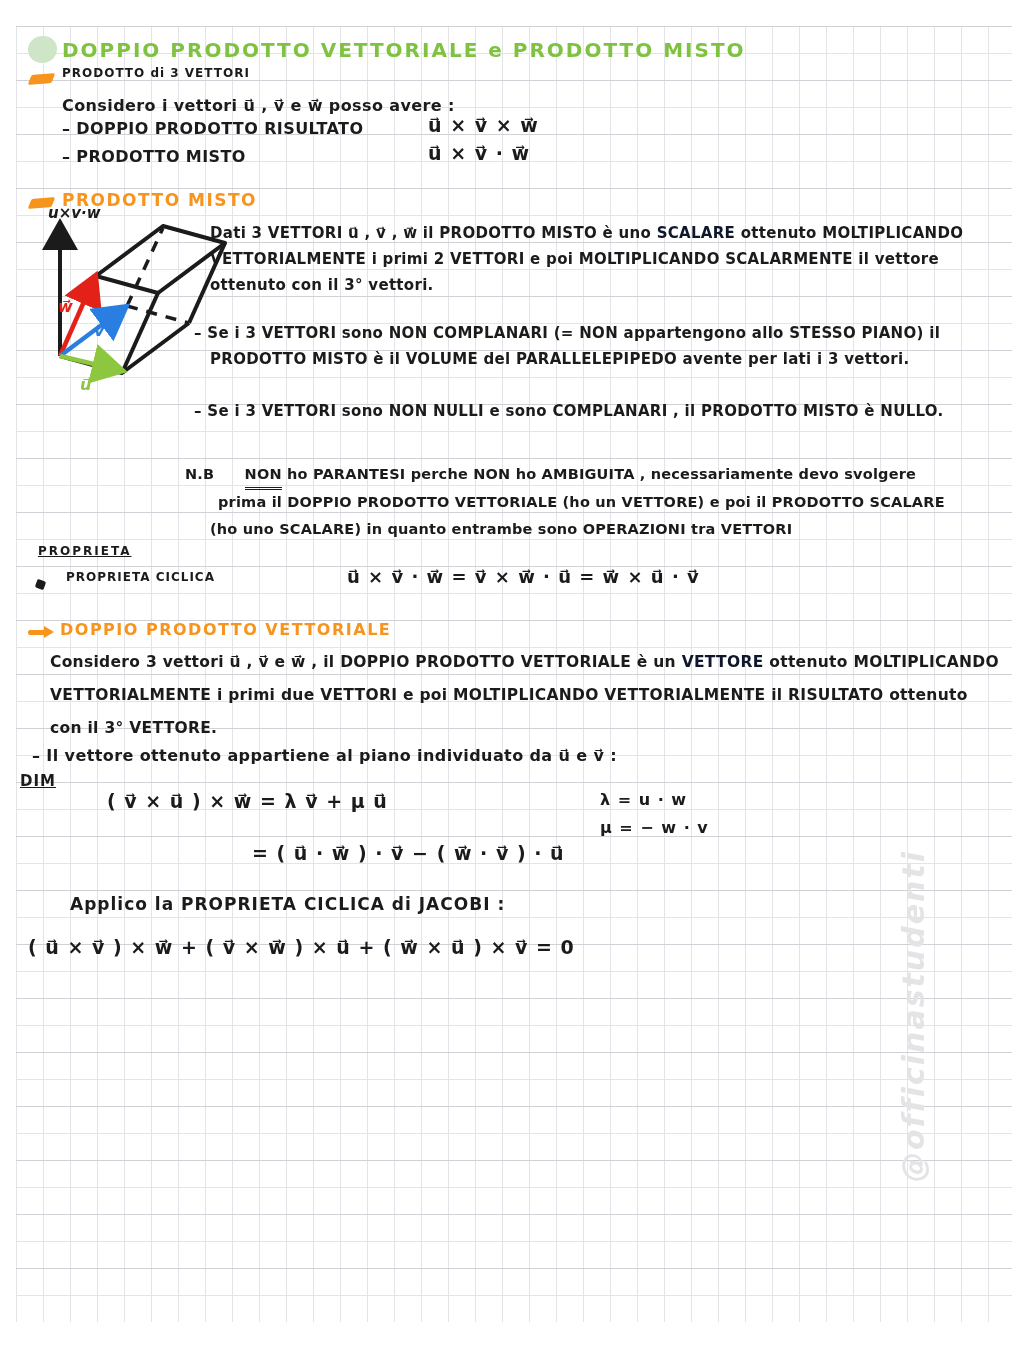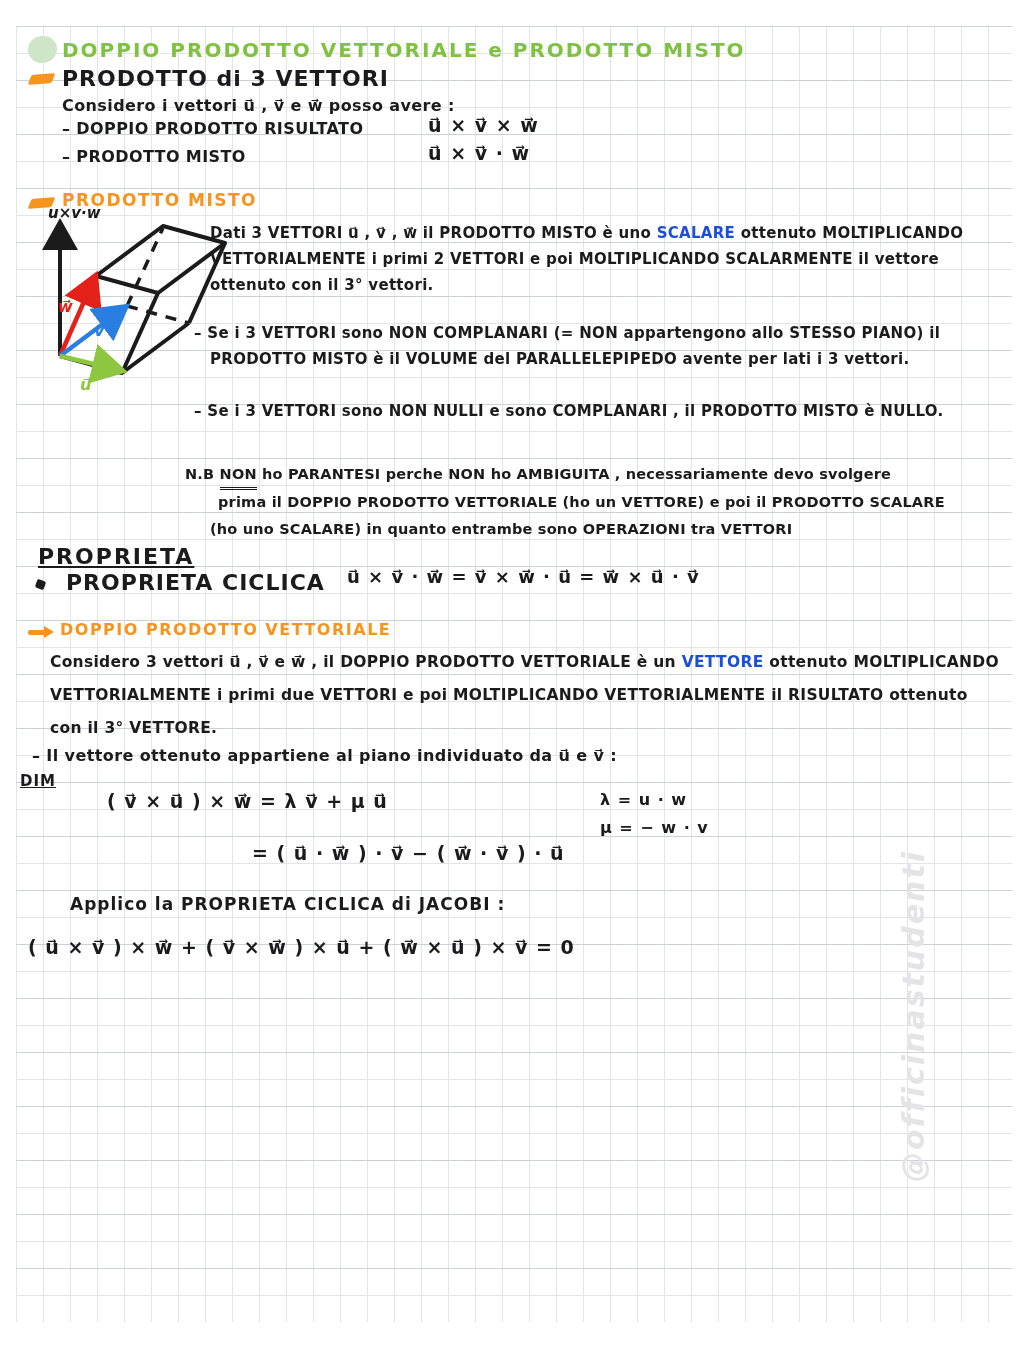--- a/index.html
+++ b/index.html
@@ -12,28 +12,28 @@
     background-image:
       repeating-linear-gradient(to bottom, #ced1d6 0 1px, transparent 1px 54px),
       repeating-linear-gradient(to bottom, #e3e4e8 0 1px, transparent 1px 27px),
       repeating-linear-gradient(to right, #e3e4e8 0 1px, transparent 1px 27px);
   }
   .t{position:absolute; white-space:nowrap;}
   .para{position:absolute;}
   .cap{font-weight:600; letter-spacing:0.4px;}
   .body-txt{font-size:15px; line-height:26px; font-weight:600; letter-spacing:0.3px;}
   .hang{text-indent:-16px; padding-left:16px;}
-  .blue{color:#1d4ed8; font-weight:700;}
+  .blue{color:#0f172a; font-weight:700;}
   .title-txt{font-size:20px; font-weight:700; letter-spacing:2px; color:#7fc241;}
   .hdr-orange{font-size:17px; font-weight:700; letter-spacing:1.5px; color:#F7941D;}
-  .hdr-black{font-size:22px; font-weight:700; letter-spacing:1px;}
+  .hdr-black{font-size:12px; font-weight:700; letter-spacing:1px;}
   .formula{font-size:19px; font-weight:700; letter-spacing:1px;}
   .formula-sm{font-size:16px; font-weight:700; letter-spacing:1px;}
   .underl{text-decoration:underline;}
-  .dbl-underl{border-bottom:3px double #1b1b1b; padding-bottom:5px;}
+  .dbl-underl{border-bottom:3px double #1b1b1b; padding-bottom:5px;margin-left:25px;}
   .bullet-circle{
     position:absolute; left:28px; top:36px; width:29px; height:27px;
     background:#cfe5c8; border-radius:50% 46% 52% 48%;
   }
   .marker-flag{
     position:absolute; width:23px; height:10px; background:#F7941D;
     transform:skewX(-25deg) rotate(-4deg); border-radius:2px;
   }
   .marker-arrow{position:absolute; width:26px; height:12px;}
   .marker-arrow .bar{position:absolute; left:0; top:4px; width:18px; height:5px; background:#F7941D; border-radius:2px;}

